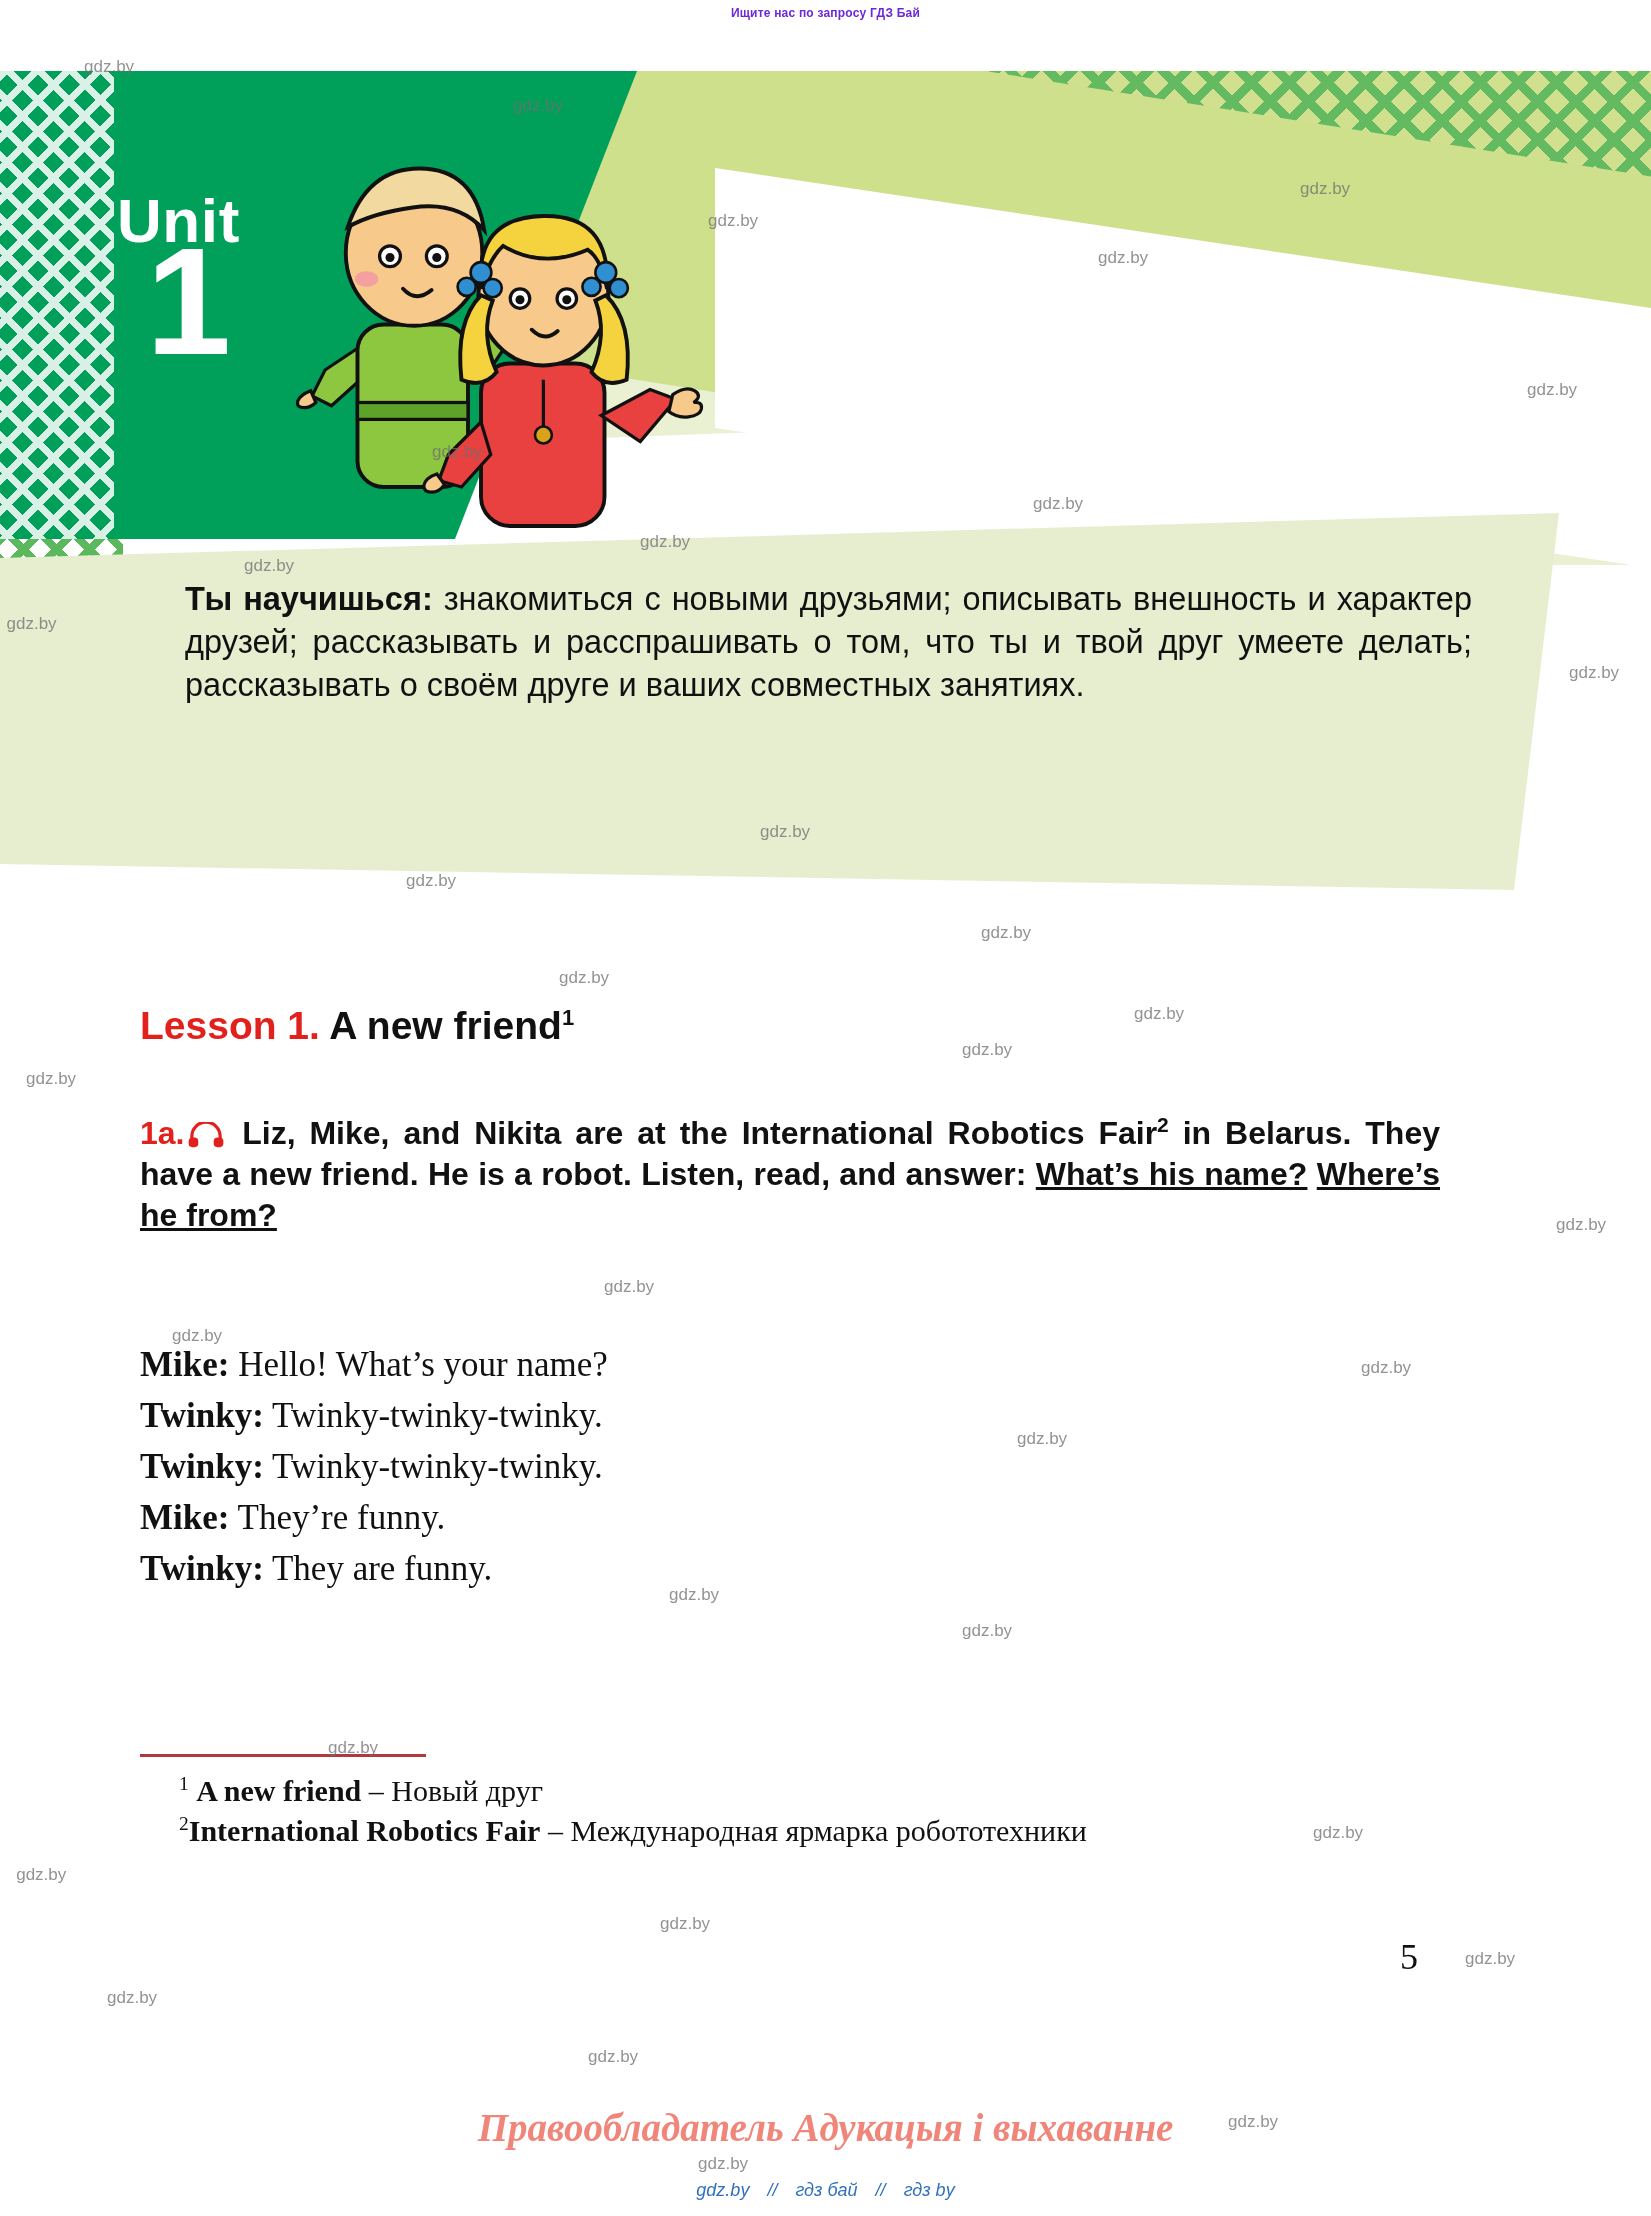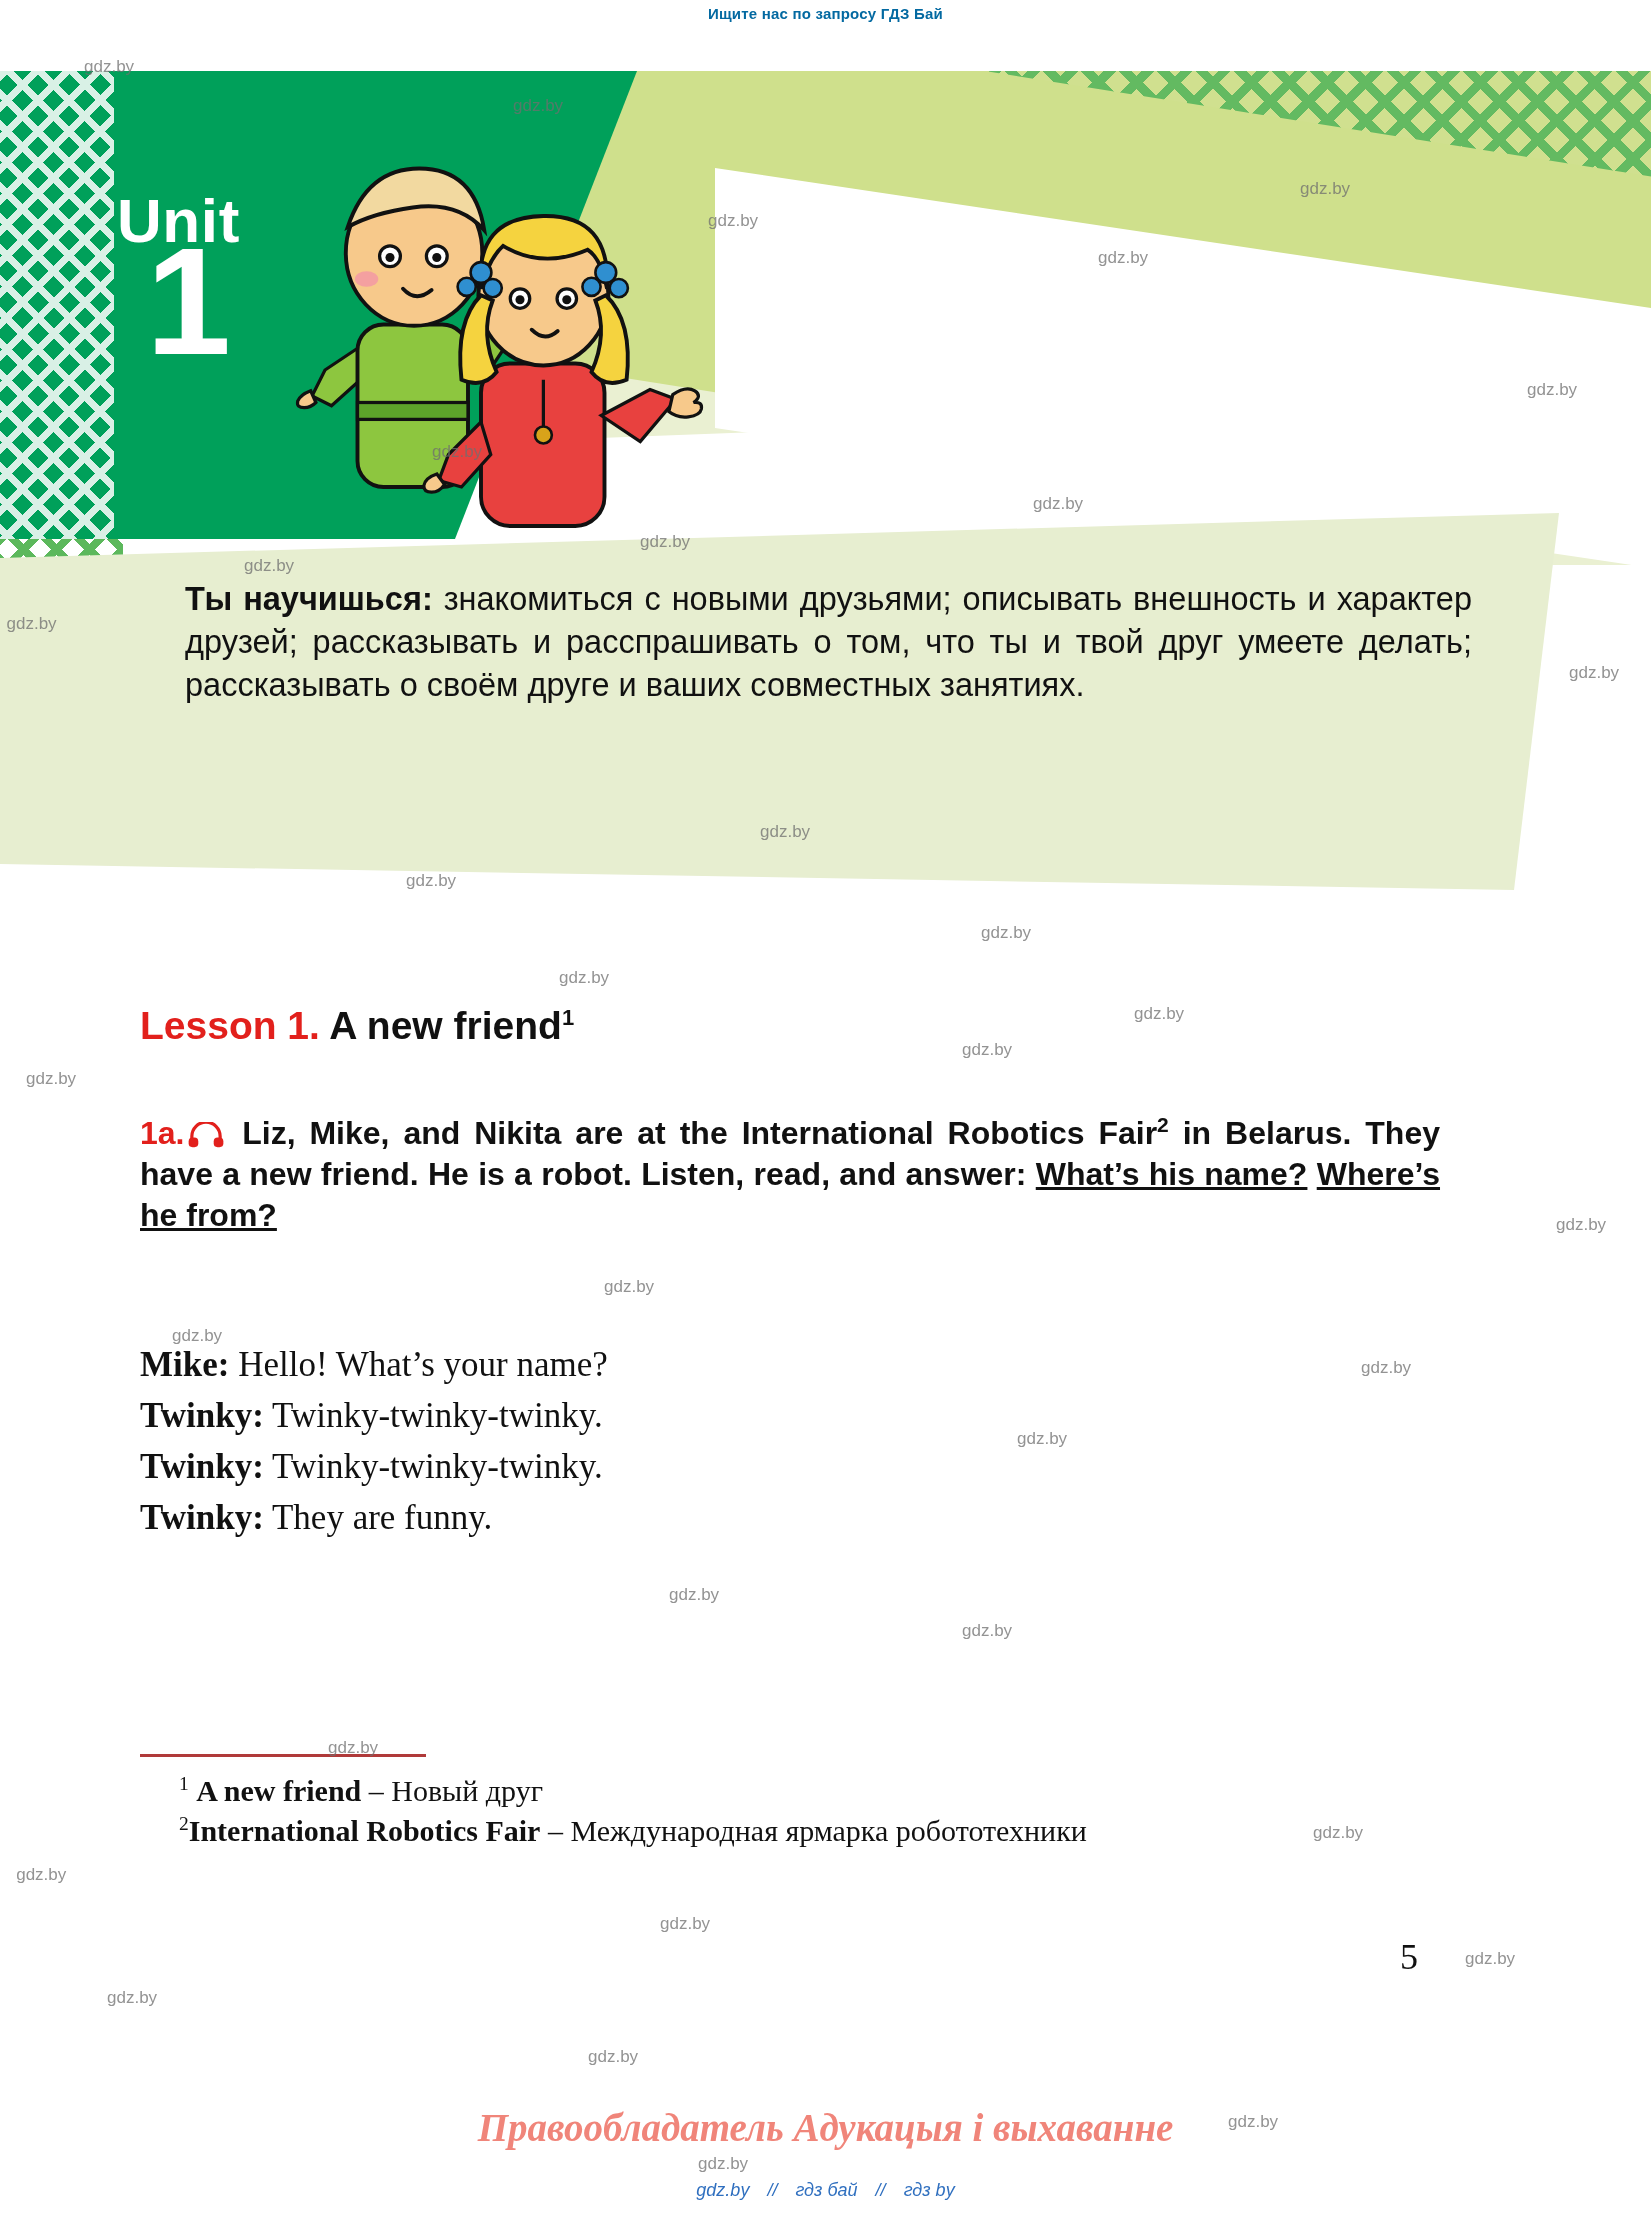--- a/index.html
+++ b/index.html
@@ -15,23 +15,23 @@
     overflow: hidden;
   }
 
   
   .top-banner {
     position: absolute;
     top: 0; left: 0;
     width: 1651px;
     height: 27px;
     text-align: center;
-    font-size: 15px;
-    font-weight: bold;
-    color: #0369a1;
+    font-size: 12px;
+    font-weight: bold;
+    color: #6d28d9;
     line-height: 27px;
     letter-spacing: 0.2px;
   }
 
   
   .header-art {
     position: absolute;
     top: 27px; left: 0;
     width: 1651px;
     height: 494px;
@@ -347,20 +347,21 @@
     <path d="M6 30 V22 a22 22 0 0 1 44 0 v8" fill="none" stroke="#e2201c" stroke-width="5"></path>
     <rect x="1" y="24" width="15" height="15" rx="6" fill="#e2201c"></rect>
     <rect x="40" y="24" width="15" height="15" rx="6" fill="#e2201c"></rect>
   </svg><span> Liz, Mike, and Nikita are at the International Robotics Fair</span><sup>2</sup><span> in Belarus. They have a new friend. He is a robot. Listen, read, and answer: </span><u>What’s his name?</u> <u>Where’s he from?</u>
 </div>
 
 <div class="dialogue">
   <div><span class="speaker">Mike:</span><span> Hello! What’s your name?</span></div>
   <div><span class="speaker">Twinky:</span><span> Twinky-twinky-twinky.</span></div>
   <div><span class="speaker">Twinky:</span><span> Twinky-twinky-twinky.</span></div>
+  <div><span class="speaker">Mike:</span><span> They’re funny.</span></div>
   <div><span class="speaker">Twinky:</span><span> They are funny.</span></div>
 </div>
 
 <div class="fn-rule"></div>
 <div class="footnotes">
   <div style="text-indent:39px;">
     <sup>1</sup> <b>A new friend</b><span> – </span><span>Новый друг</span>
   </div>
   <div style="text-indent:39px;">
     <sup>2</sup><b>International Robotics Fair</b><span> – </span><span>Международная ярмарка робототехники</span>

